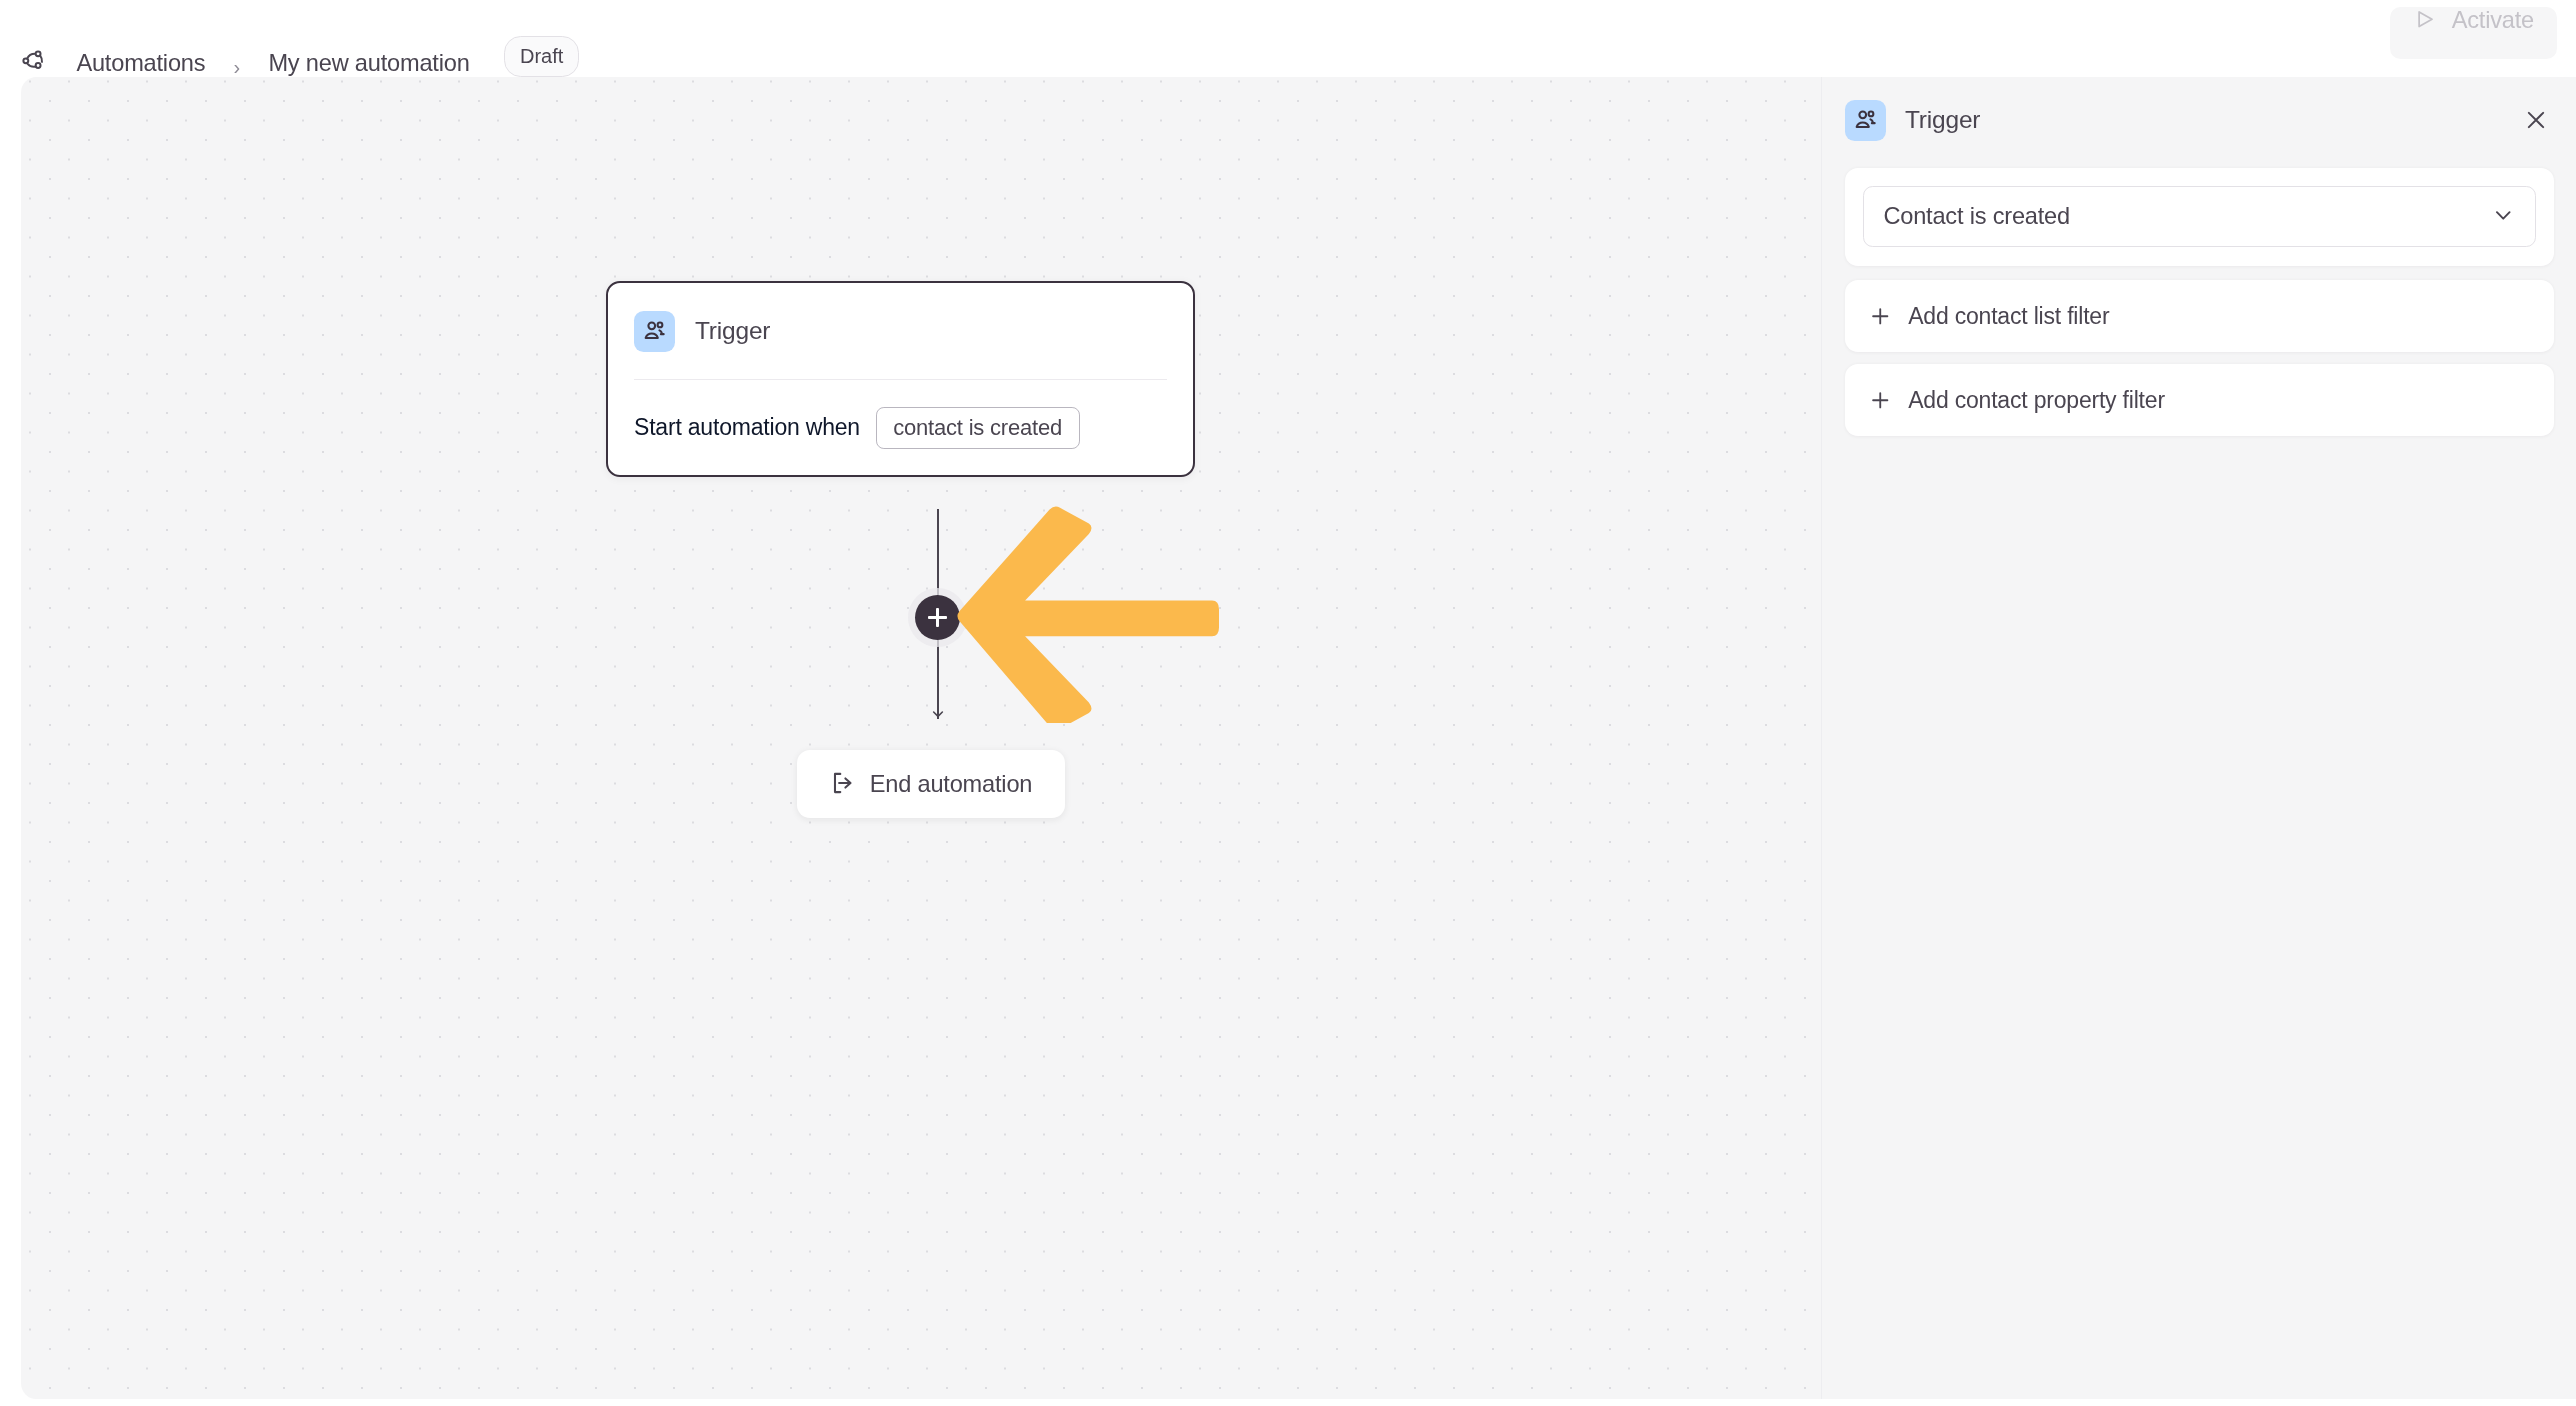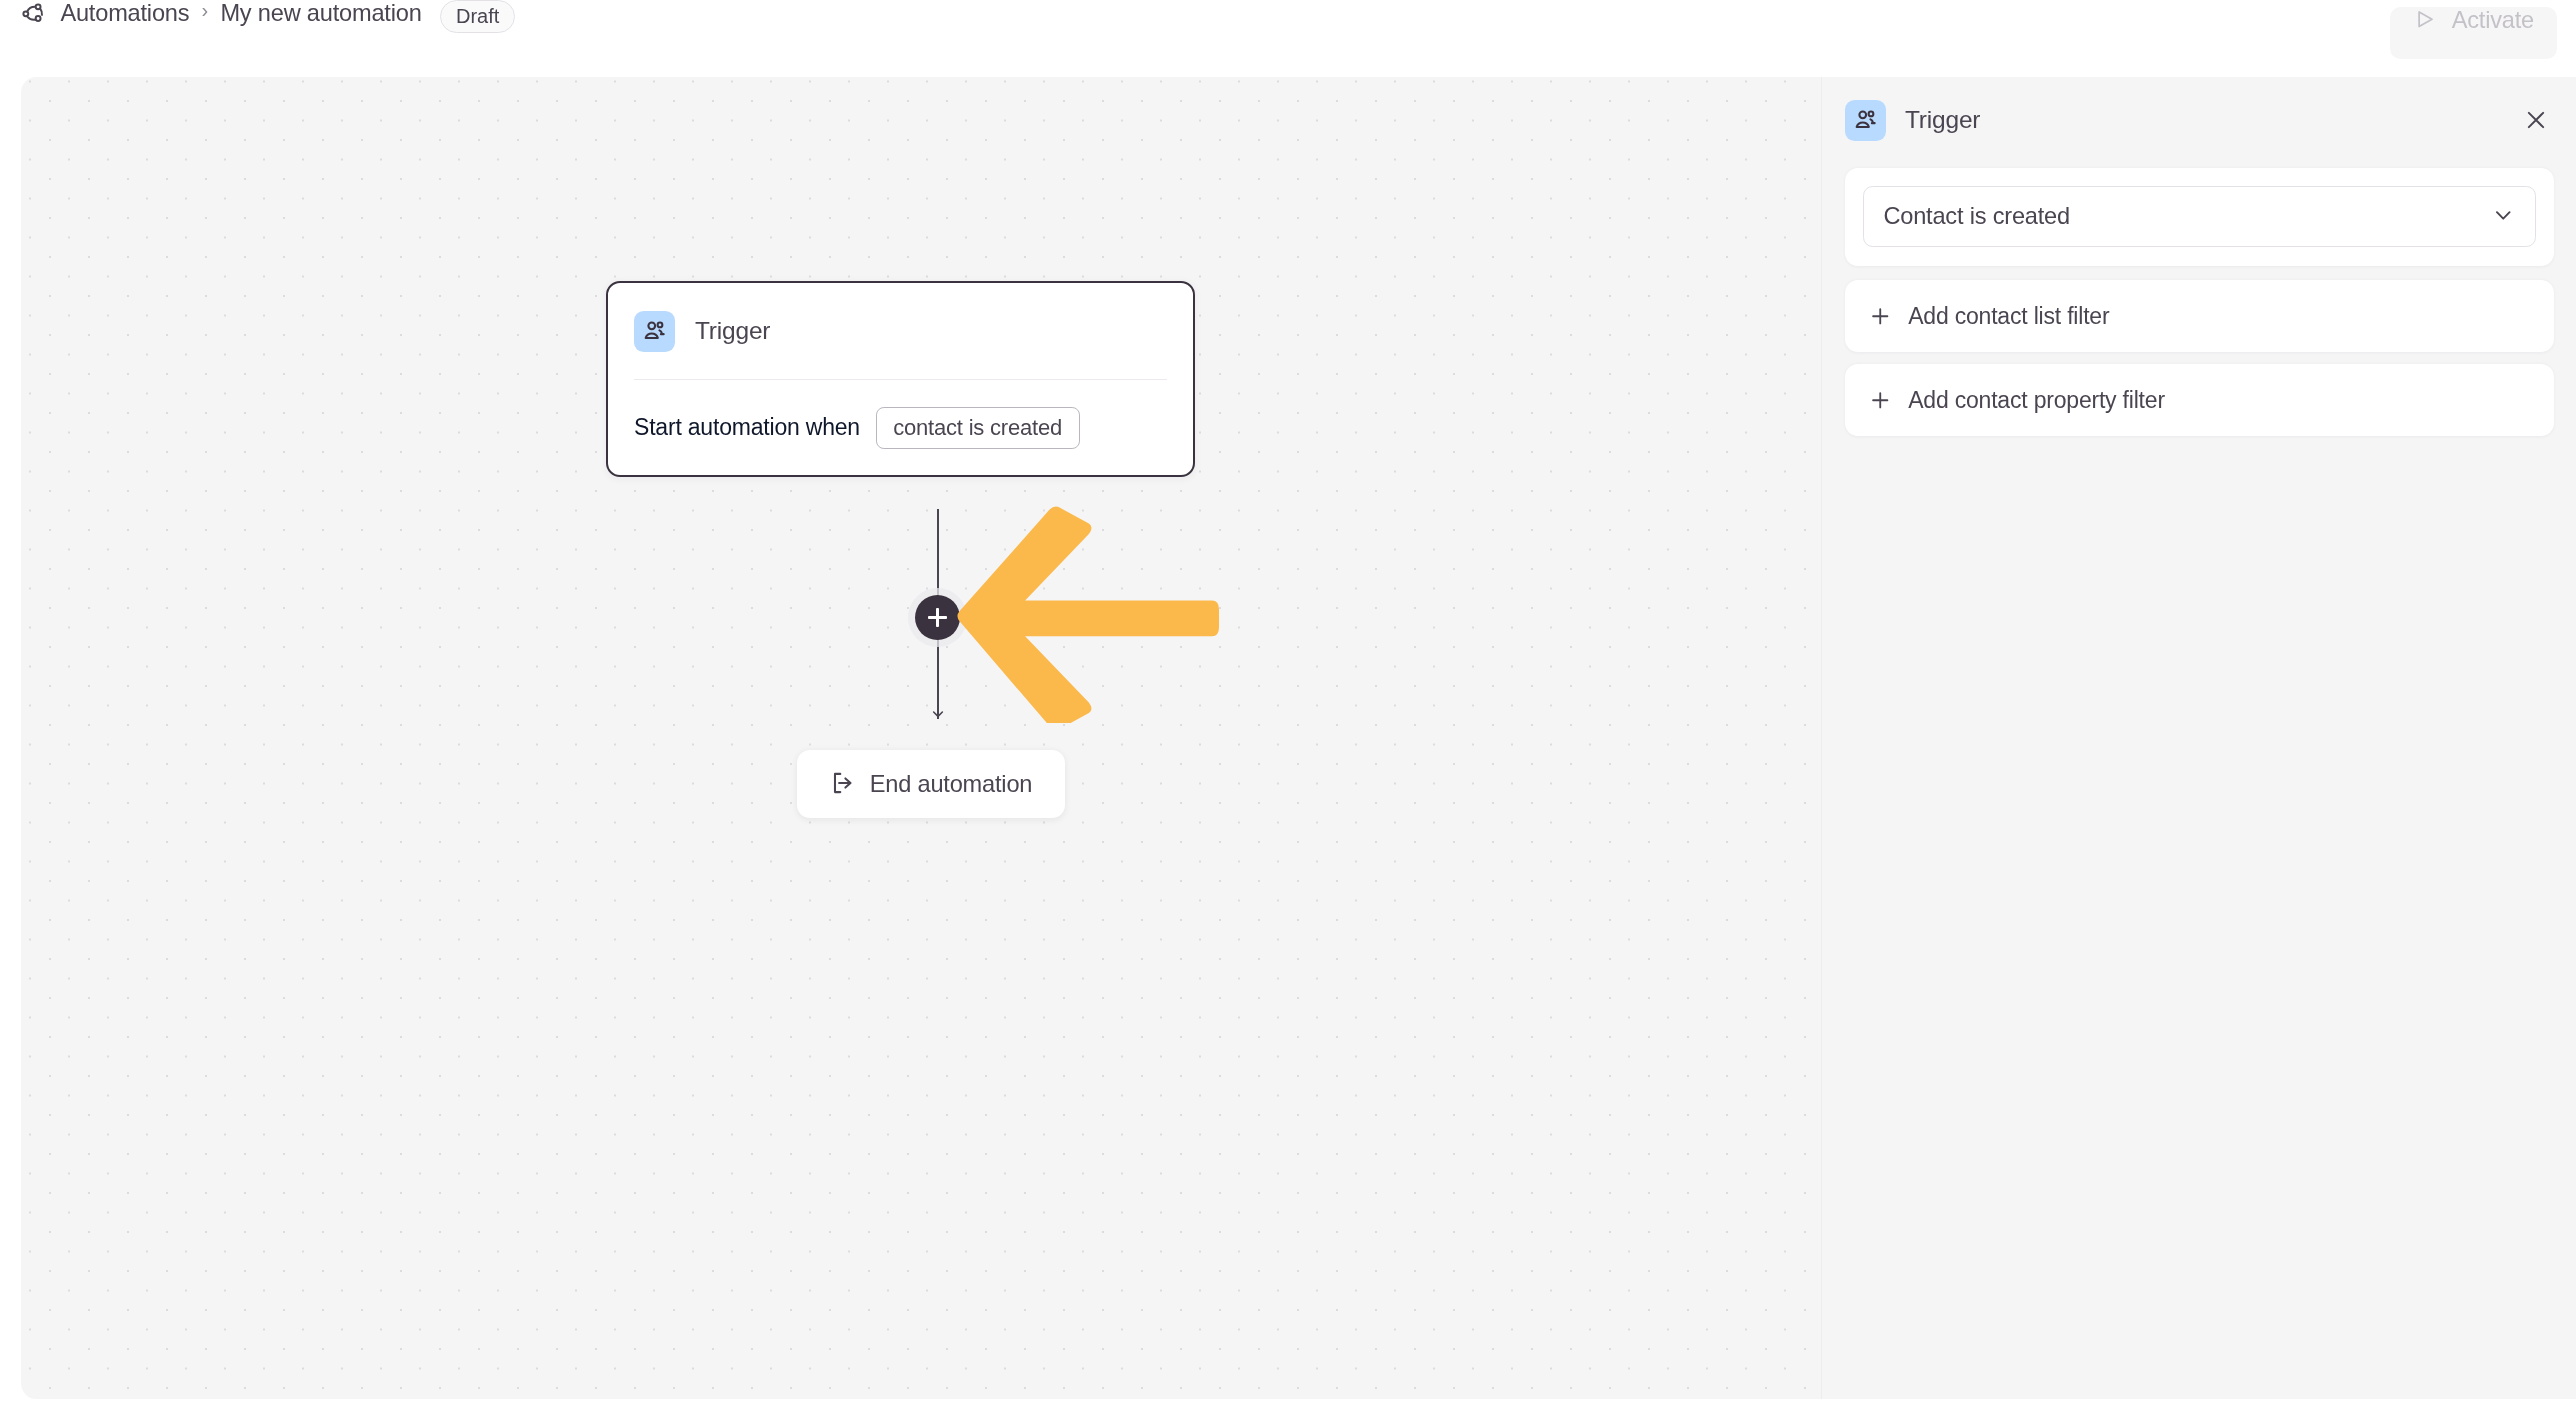--- a/index.html
+++ b/index.html
@@ -28,22 +28,22 @@
     background: #ffffff;
     display: flex;
     align-items: center;
   }
 
   .breadcrumb {
     position: absolute;
     left: 19px; top: 0;
     height: 77px;
     display: flex;
-    align-items: flex-start;
-    gap: 0;
+    align-items: flex-end;
+    gap: 16px;
   }
 
   .automation-icon {
     width: 30px; height: 30px;
     display: flex; align-items: center; justify-content: center;
     margin-right: 11.4px;
   }
 
   .crumb-link {
     font-size: 23.6px;
@@ -60,21 +60,21 @@
   }
 
   .crumb-current {
     font-size: 23.6px;
     color: #4a4550;
     letter-spacing: -0.2px;
   }
 
   .draft-badge {
     margin-left: 18.4px;
-    height: 33px;
+    height: 41px;
     padding: 0 15px;
     border: 0.9px solid #e3e1e6;
     border-radius: 16.6px;
     background: #fafafb;
     display: flex;
     align-items: center;
     font-size: 20px;
     color: #4a4550;
   }
 

